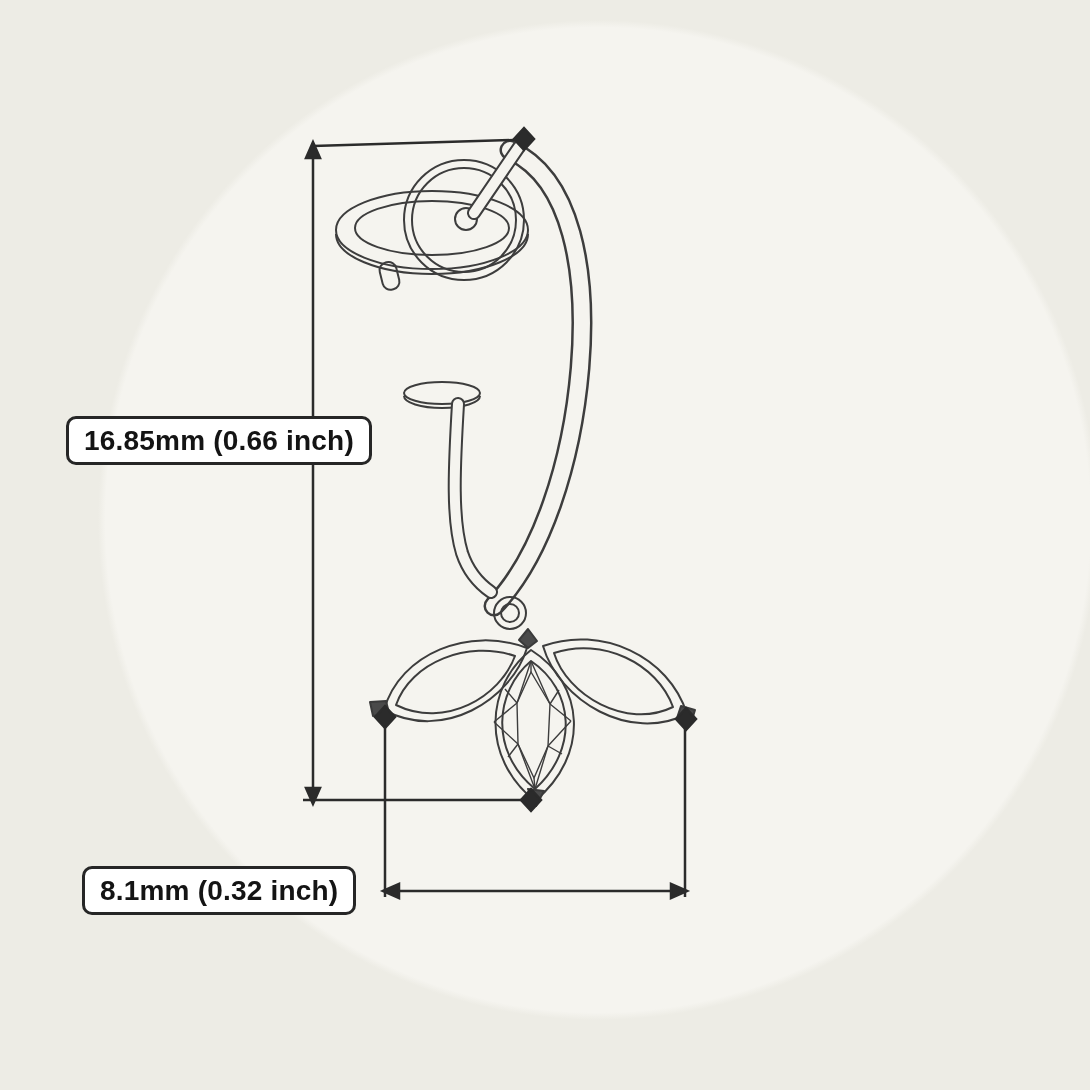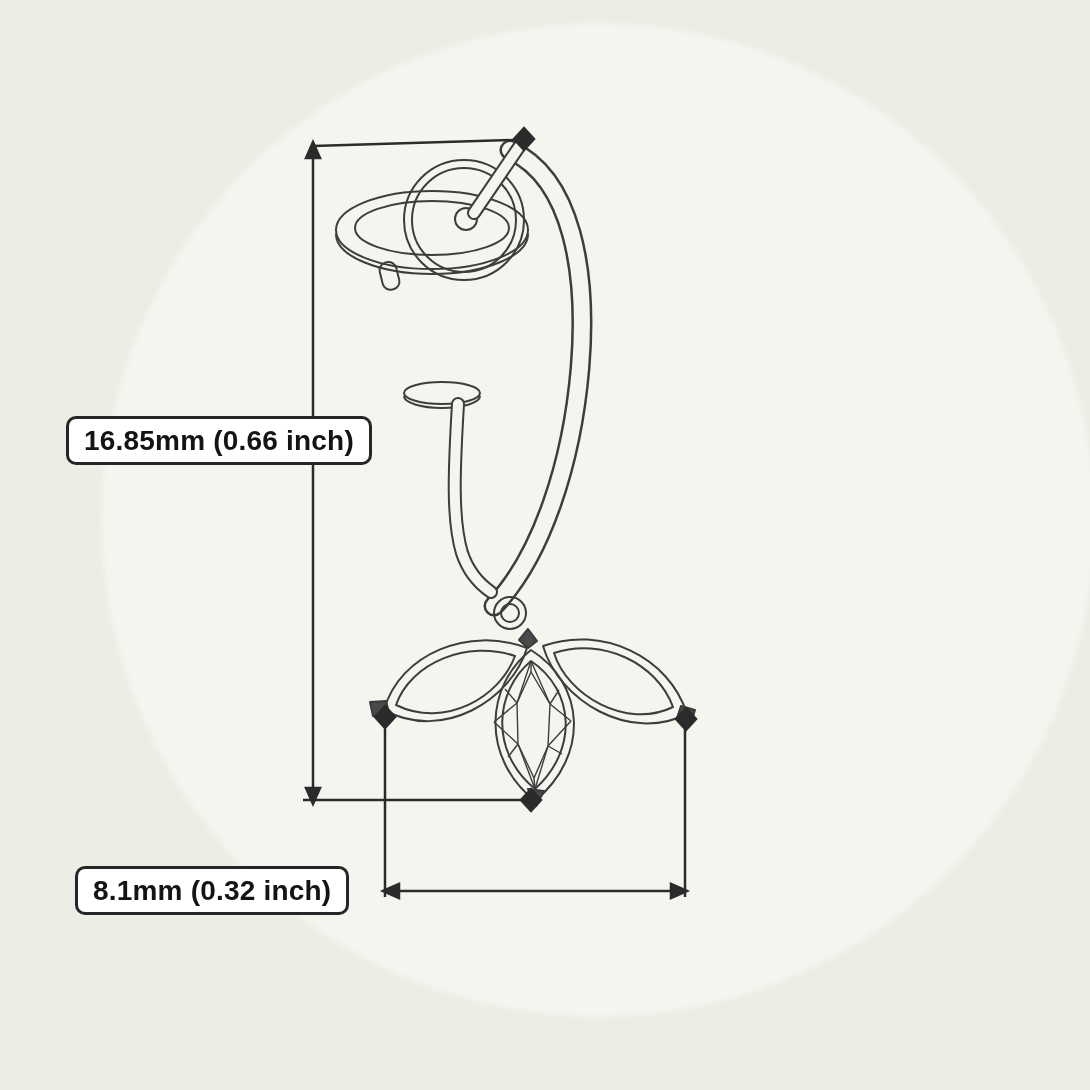--- a/index.html
+++ b/index.html
@@ -20,21 +20,21 @@
     border-radius: 10px;
     color: #141414;
     font-weight: bold;
     font-size: 28px;
     line-height: 1;
     padding: 8px 15px 7px;
     letter-spacing: 0.2px;
     white-space: nowrap;
   }
   #height-label { left: 66px; top: 416px; }
-  #width-label  { left: 75px; top: 866px; }
+  #width-label  { left: 82px; top: 866px; }
 </style>
 </head>
 <body>
 
 <div class="canvas">
 
   <svg class="drawing-svg" width="1090" height="1090" viewBox="0 0 1090 1090">
 
     <g stroke="#3d3d3d" fill="none" stroke-width="2" stroke-linejoin="round">
 

